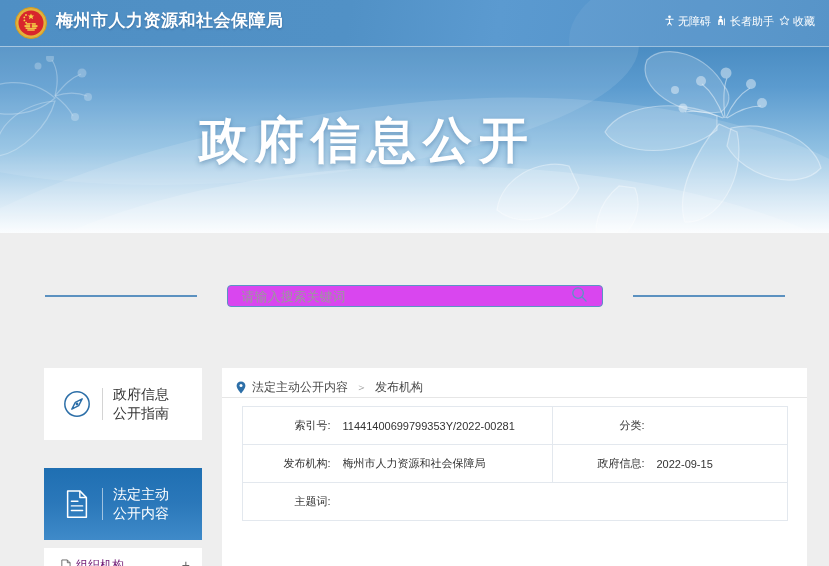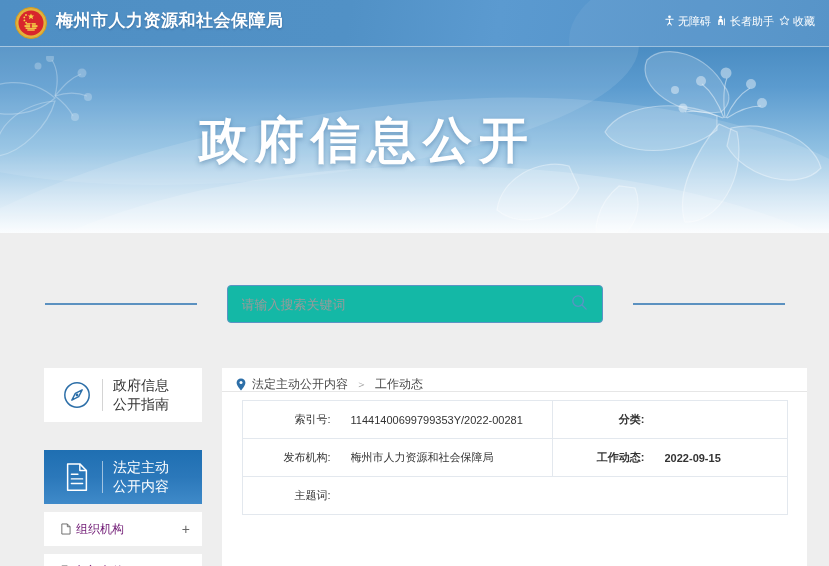--- a/index.html
+++ b/index.html
@@ -98,22 +98,22 @@
   }
   .search-wrap {
     position: absolute; top: 52px; left: 0; width: 829px;
     display: flex; align-items: center; justify-content: center; gap: 0;
   }
   .deco-line { width: 152px; height: 2px; background: #5b91c0; }
   .deco-line.left { margin-right: 30px; }
   .deco-line.right { margin-left: 30px; }
   .search-box {
     position: relative;
-    width: 376px; height: 38px;
-    background: #14b8a6;
+    width: 376px; height: 22px;
+    background: #d946ef;
     border: 1px solid #5b93c4;
     border-radius: 4px;
     display: flex; align-items: flex-start;
   }
   .search-input {
     flex: 1; height: 100%;
     border: none; outline: none; background: transparent;
     padding: 0 14px;
     font-size: 13px; color: #333;
     font-family: "Liberation Sans", "DejaVu Sans", sans-serif;
@@ -134,21 +134,21 @@
   .sidebar {
     position: absolute; top: 0; left: 44px;
     width: 158px;
   }
   .side-card {
     background: #ffffff;
     margin-bottom: 8px;
     display: flex; align-items: center;
     cursor: pointer;
   }
-  .side-card.big { height: 54px; padding: 0 0 0 8px; }
+  .side-card.big { height: 72px; padding: 0 0 0 8px; }
   .side-card.active {
     background: linear-gradient(180deg, #1f6fb2 0%, #2b78ba 50%, #3f8ac9 100%);
     margin-top: 28px;
   }
   .side-icon {
     width: 50px; display: flex; align-items: center; justify-content: center;
     flex-shrink: 0;
   }
   .side-div {
     width: 1px; height: 32px; background: #d4d4d4; margin-right: 10px;
@@ -171,21 +171,21 @@
   .side-sub .sub-label { font-size: 12px; color: #701a75; flex: 1; }
   .side-sub .plus { font-size: 14px; color: #666666; line-height: 1; }
 
   
   .article {
     position: absolute; top: 0; left: 222px;
     width: 585px; min-height: 198px;
     background: #ffffff;
   }
   .crumb {
-    height: 24px; display: flex; align-items: center;
+    height: 30px; display: flex; align-items: center;
     padding: 10px 0 0 14px;
     border-bottom: 1px solid #e6e6e6;
     font-size: 12px; color: #4a4a4a;
   }
   .crumb .pin { margin-right: 6px; display: flex; align-items: center; }
   .crumb a { color: #4a4a4a; text-decoration: none; cursor: pointer; }
   .crumb .sep { margin: 0 8px; color: #999; font-size: 11px; }
 
   .meta-table {
     width: 545px; margin: 8px auto 0;
@@ -200,23 +200,23 @@
     padding: 0 6px;
     vertical-align: middle;
     white-space: nowrap; overflow: hidden; text-overflow: ellipsis;
   }
   .meta-table td.lbl-cell { padding: 0; }
   .cellflex { display: flex; align-items: center; }
   .lbl {
     display: inline-block; text-align: right;
     color: #333333; flex-shrink: 0;
   }
-  .val { margin-left: 20px; color: #333333; overflow: hidden; text-overflow: ellipsis; }
+  .val { margin-left: 12px; color: #333333; overflow: hidden; text-overflow: ellipsis; }
   .w-left { width: 310px; }
-  .w-right { width: 235px; font-weight: bold; }
+  .w-right { width: 235px; }
   .lbl-w1 { width: 88px; }
   .lbl-w2 { width: 92px; }
 </style>
 </head>
 <body>
 
 <div class="page">
 
   <div class="topbar">
     <div class="emblem">
@@ -394,21 +394,21 @@
     <div class="article">
       <div class="crumb">
         <span class="pin">
           <svg width="10" height="13" viewBox="0 0 10 13">
             <path d="M5 0.6 C2.4 0.6 0.6 2.4 0.6 4.7 C0.6 7.6 5 12.4 5 12.4 S9.4 7.6 9.4 4.7 C9.4 2.4 7.6 0.6 5 0.6Z" fill="#2d6fa8"></path>
             <circle cx="5" cy="4.6" r="1.5" fill="#ffffff"></circle>
           </svg>
         </span>
         <a>法定主动公开内容</a>
         <span class="sep">＞</span>
-        <a>工作动态</a>
+        <a>发布机构</a>
       </div>
 
       <table class="meta-table">
         <tbody>
             <tr>
           <td class="w-left lbl-cell">
             <div class="cellflex">
               <span class="lbl lbl-w1">索引号:</span>
               <span class="val">11441400699799353Y/2022-00281</span>
             </div>
@@ -422,21 +422,21 @@
         </tr>
         <tr>
           <td class="w-left lbl-cell">
             <div class="cellflex">
               <span class="lbl lbl-w1">发布机构:</span>
               <span class="val">梅州市人力资源和社会保障局</span>
             </div>
           </td>
           <td class="w-right lbl-cell">
             <div class="cellflex">
-              <span class="lbl lbl-w2">工作动态:</span>
+              <span class="lbl lbl-w2">政府信息:</span>
               <span class="val">2022-09-15</span>
             </div>
           </td>
         </tr>
         <tr>
           <td class="lbl-cell" colspan="2">
             <div class="cellflex">
               <span class="lbl lbl-w1">主题词:</span>
               <span class="val"></span>
             </div>

